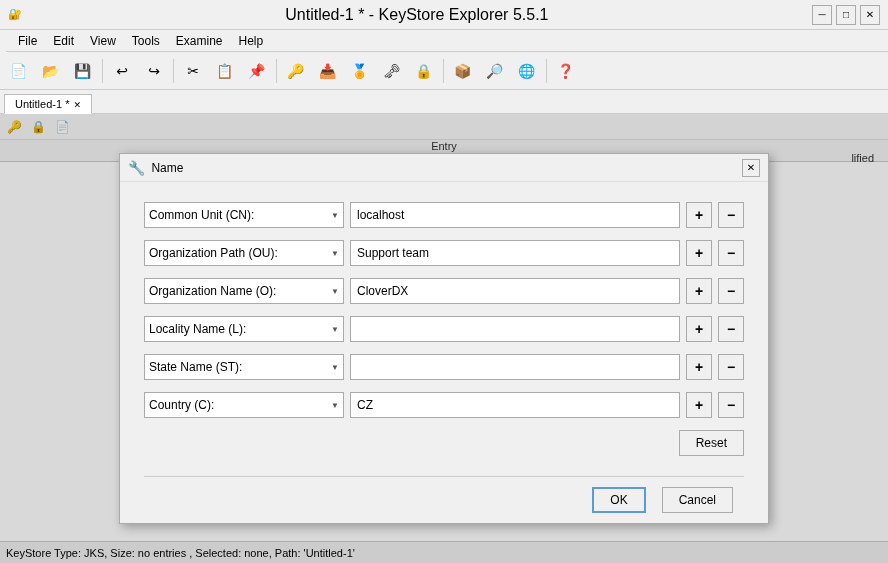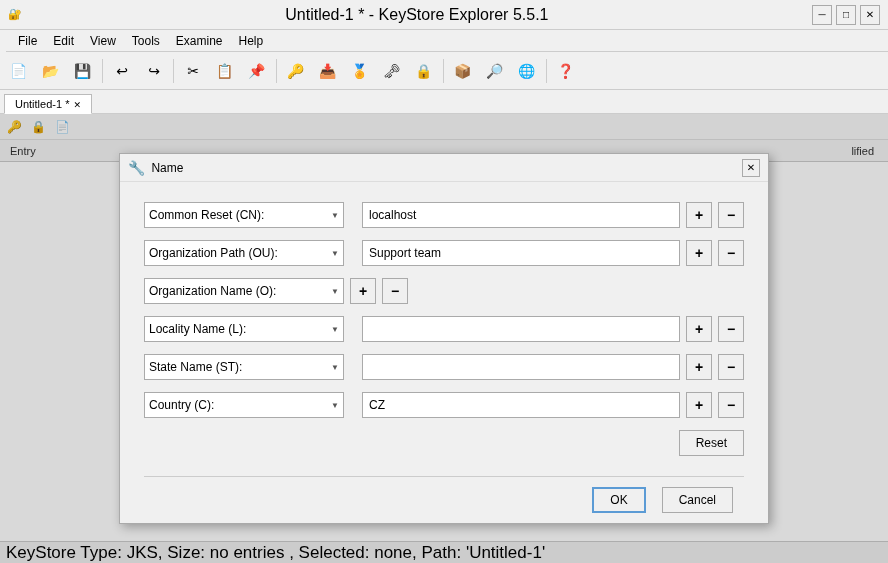--- a/index.html
+++ b/index.html
@@ -119,36 +119,37 @@
     }
 
     
     .col-headers {
       display: flex;
       background: #f5f5f5;
       border-bottom: 1px solid #ccc;
       height: 22px;
       align-items: center;
       padding: 0 4px;
+      flex-direction: column;
     }
     .col-header {
       font-size: 11px;
       color: #333;
       padding: 0 6px;
     }
 
     
     .status-bar {
       background: #f0f0f0;
       height: 22px;
       display: flex;
       align-items: center;
       padding: 0 6px;
       border-top: 1px solid #ccc;
-      font-size: 17px;
+      font-size: 11px;
       position: absolute;
       bottom: 0;
       left: 0;
       right: 0;
     }
 
     
     .main-layout {
       display: flex;
       flex-direction: column;
@@ -261,21 +262,20 @@
       color: #555;
     }
     .form-input {
       flex: 1;
       height: 26px;
       border: 1px solid #aaa;
       background: #fff;
       font-size: 12px;
       padding: 0 6px;
       outline: none;
-      margin-left: 12px;
     }
     .form-btn-plus, .form-btn-minus {
       width: 26px;
       height: 26px;
       border: 1px solid #aaa;
       background: #f0f0f0;
       display: flex;
       align-items: center;
       justify-content: center;
       cursor: pointer;
@@ -388,21 +388,21 @@
             <span class="dialog-title-icon">🔧</span>
             <span>Name</span>
           </div>
           <div class="dialog-close-btn">✕</div>
         </div>
 
         <div class="dialog-content">
 
           <div class="form-row">
             <div class="form-select">
-              <span>Common Reset (CN):</span>
+              <span>Common Unit (CN):</span>
               <span class="form-select-arrow">▼</span>
             </div>
             <input class="form-input" type="text" value="localhost" style="">
             <div class="form-btn-plus">+</div>
             <div class="form-btn-minus">−</div>
           </div>
 
           <div class="form-row">
             <div class="form-select">
               <span>Organization Path (OU):</span>
@@ -411,20 +411,21 @@
             <input class="form-input" type="text" value="Support team" style="">
             <div class="form-btn-plus">+</div>
             <div class="form-btn-minus">−</div>
           </div>
 
           <div class="form-row">
             <div class="form-select">
               <span>Organization Name (O):</span>
               <span class="form-select-arrow">▼</span>
             </div>
+            <input class="form-input" type="text" value="CloverDX" style="">
             <div class="form-btn-plus">+</div>
             <div class="form-btn-minus">−</div>
           </div>
 
           <div class="form-row">
             <div class="form-select">
               <span>Locality Name (L):</span>
               <span class="form-select-arrow">▼</span>
             </div>
             <input class="form-input" type="text" style="">

